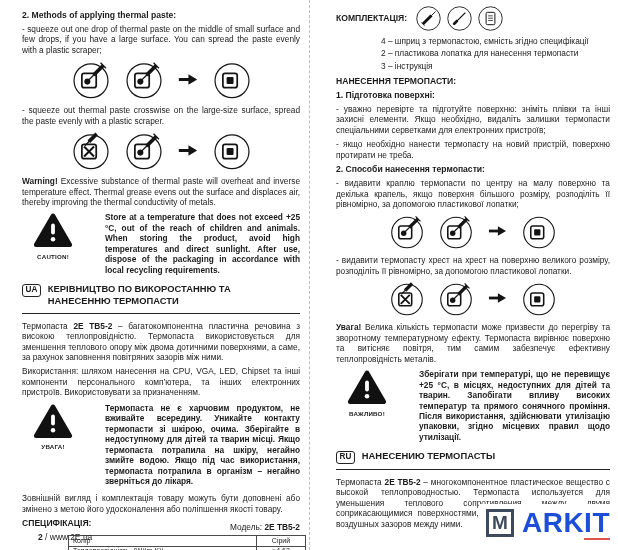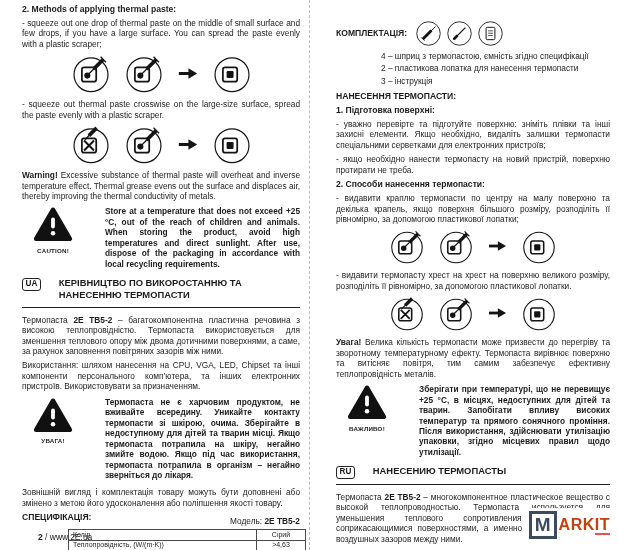--- a/index.html
+++ b/index.html
@@ -1,52 +1,52 @@
 <!DOCTYPE html>
 <html><head>
 <meta charset="utf-8">
 <style>
   html,body{margin:0;padding:0;background:#e8e8e8;}
   .page{
     width:618px;height:550px;background:#ffffff;position:relative;overflow:hidden;
     display:flex;font-family:"Liberation Sans",sans-serif;color:#1b1b1b;
   }
   .col{box-sizing:border-box;font-size:8.3px;line-height:1.26;}
-  .col-left{width:309px;padding:4px 9px 0 22px;}
-  .col-right{width:309px;padding:18px 8px 0 26px;border-left:1px dashed #bdbdbd;}
+  .col-left{width:309px;padding:10px 9px 0 22px;}
+  .col-right{width:309px;padding:3px 8px 0 26px;border-left:1px dashed #bdbdbd;}
   p{margin:0 0 4px 0;text-align:justify;}
   .hd{font-weight:bold;font-size:8.6px;margin:0 0 3px 0;}
   b{font-weight:bold;margin-top:8px;}
   
   .dg-row{display:flex;align-items:center;justify-content:center;gap:13px;margin:3px 0 6px 0;}
   .dg{display:block;}
   
   .warn{display:flex;gap:21px;margin:5px 0 7px 0;align-items:flex-start;}
   .warn-ic{width:62px;flex-shrink:0;text-align:center;}
   .warn-label{font-size:6.2px;font-weight:bold;margin-top:1px;letter-spacing:.2px;}
   .warn-txt{font-weight:bold;text-align:justify;}
   
-  .sec-hd{display:flex;gap:18px;align-items:flex-start;border-bottom:1.6px solid #232323;
+  .sec-hd{display:flex;gap:7px;align-items:flex-start;border-bottom:1.6px solid #232323;
           padding-bottom:5px;margin:8px 0 7px 0;}
   .badge{border:1.2px solid #232323;border-radius:3px;font-weight:bold;padding:0 2.5px;
          font-size:8.2px;line-height:1.3;margin-top:1px;}
   .sec-title{font-weight:bold;font-size:9.4px;line-height:1.3;}
   
   .spec-line{display:flex;justify-content:space-between;align-items:flex-end;margin:3px 0 3px 0;}
   table.spec{border-collapse:collapse;width:238px;margin-left:46px;font-size:7px;line-height:1.2;}
   table.spec td{border:0.9px solid #4a4a4a;padding:0.5px 4px;}
   table.spec td.val{width:46px;text-align:center;white-space:nowrap;padding:0.5px 1px;}
   .footer{position:absolute;left:38px;bottom:8px;font-size:8.5px;}
   
   .wm{position:absolute;right:5px;bottom:4px;display:flex;align-items:center;
       background:#fff;padding:3px 3px 7px 7px;}
   .wm-m{width:22px;height:22px;border:3px solid #3d4a5e;color:#3d4a5e;background:#fff;
         display:flex;align-items:center;justify-content:center;
         font-size:19px;font-weight:bold;}
-  .wm-t{font-size:16px;font-weight:bold;color:#c2410c;margin-left:2px;letter-spacing:.5px;}
+  .wm-t{font-size:28px;font-weight:bold;color:#1d4ed8;margin-left:8px;letter-spacing:.5px;}
   .wm-it{border-bottom:2.5px solid #e2544c;padding-bottom:0px;}
   
   .kit-row{display:flex;align-items:center;gap:8px;margin:2px 0 4px 0;}
   .kit-icons{display:flex;gap:4px;}
   .kit-list{margin:0 0 5px 45px;}
   .kit-list div{margin-bottom:2px;}
   .defs{position:absolute;width:0;height:0;}
 </style>
 </head>
 <body>

